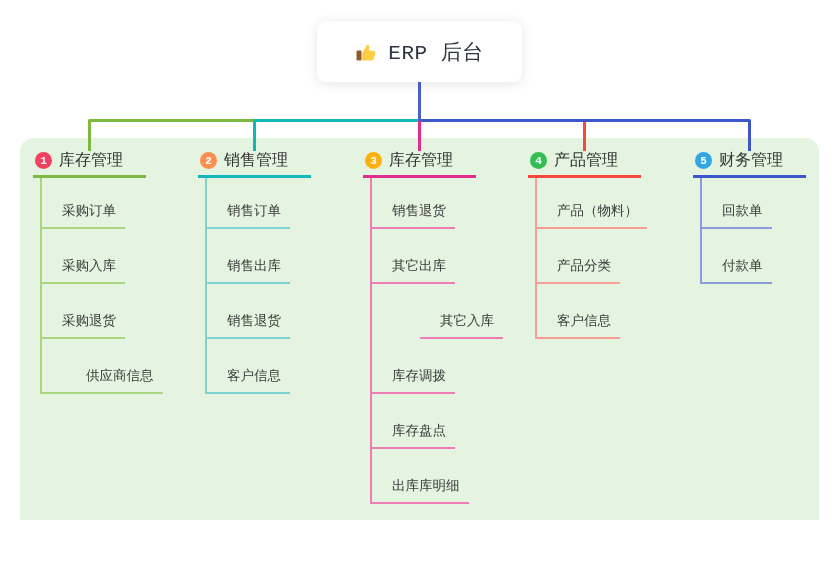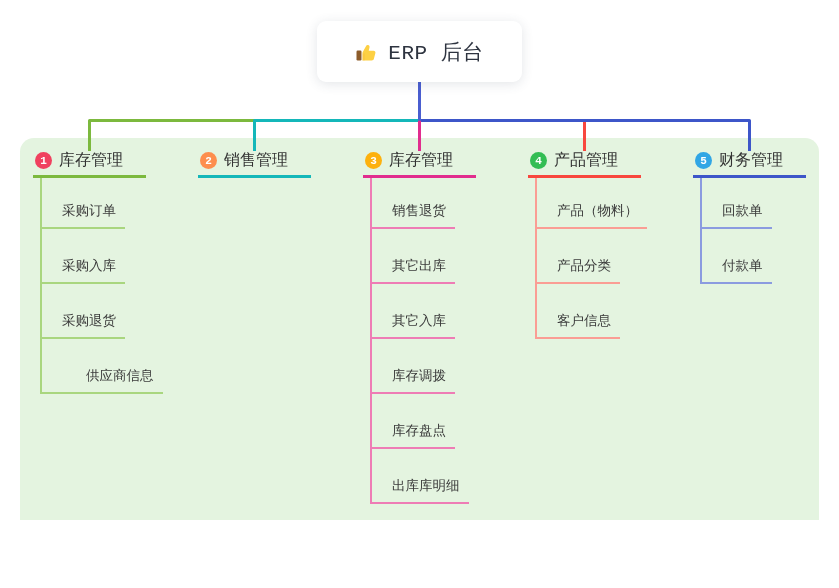--- a/index.html
+++ b/index.html
@@ -79,35 +79,49 @@
           <div class="child">
             <span class="child-label" style="border-bottom: 2px solid rgb(169, 214, 127); padding-left: 44px;">供应商信息</span>
           </div>
         </div>
       </div>
       <div class="branch" style="left: 198px;">
         <div class="branch-title" style="border-bottom: 3px solid rgb(20, 183, 185);">
           <span class="badge" style="background: rgb(253, 142, 78);">2</span>
           <span class="branch-label">销售管理</span>
         </div>
+        <div class="children" style="border-left: 2px solid rgb(126, 210, 207);">
+          <div class="child">
+            <span class="child-label" style="border-bottom: 2px solid rgb(126, 210, 207);">销售订单</span>
+          </div>
+          <div class="child">
+            <span class="child-label" style="border-bottom: 2px solid rgb(126, 210, 207);">销售出库</span>
+          </div>
+          <div class="child">
+            <span class="child-label" style="border-bottom: 2px solid rgb(126, 210, 207);">销售退货</span>
+          </div>
+          <div class="child">
+            <span class="child-label" style="border-bottom: 2px solid rgb(126, 210, 207);">客户信息</span>
+          </div>
+        </div>
       </div>
       <div class="branch" style="left: 363px;">
         <div class="branch-title" style="border-bottom: 3px solid rgb(225, 45, 142);">
           <span class="badge" style="background: rgb(253, 177, 14);">3</span>
           <span class="branch-label">库存管理</span>
         </div>
         <div class="children" style="border-left: 2px solid rgb(238, 124, 181);">
           <div class="child">
             <span class="child-label" style="border-bottom: 2px solid rgb(238, 124, 181);">销售退货</span>
           </div>
           <div class="child">
             <span class="child-label" style="border-bottom: 2px solid rgb(238, 124, 181);">其它出库</span>
           </div>
           <div class="child">
-            <span class="child-label" style="border-bottom: 2px solid rgb(238, 124, 181);">其它入库</span>
+            <span class="child-label" style="border-bottom: 2px solid rgb(238, 124, 181); margin-left: 48px;">其它入库</span>
           </div>
           <div class="child">
             <span class="child-label" style="border-bottom: 2px solid rgb(238, 124, 181);">库存调拨</span>
           </div>
           <div class="child">
             <span class="child-label" style="border-bottom: 2px solid rgb(238, 124, 181);">库存盘点</span>
           </div>
           <div class="child">
             <span class="child-label" style="border-bottom: 2px solid rgb(238, 124, 181);">出库库明细</span>
           </div>

